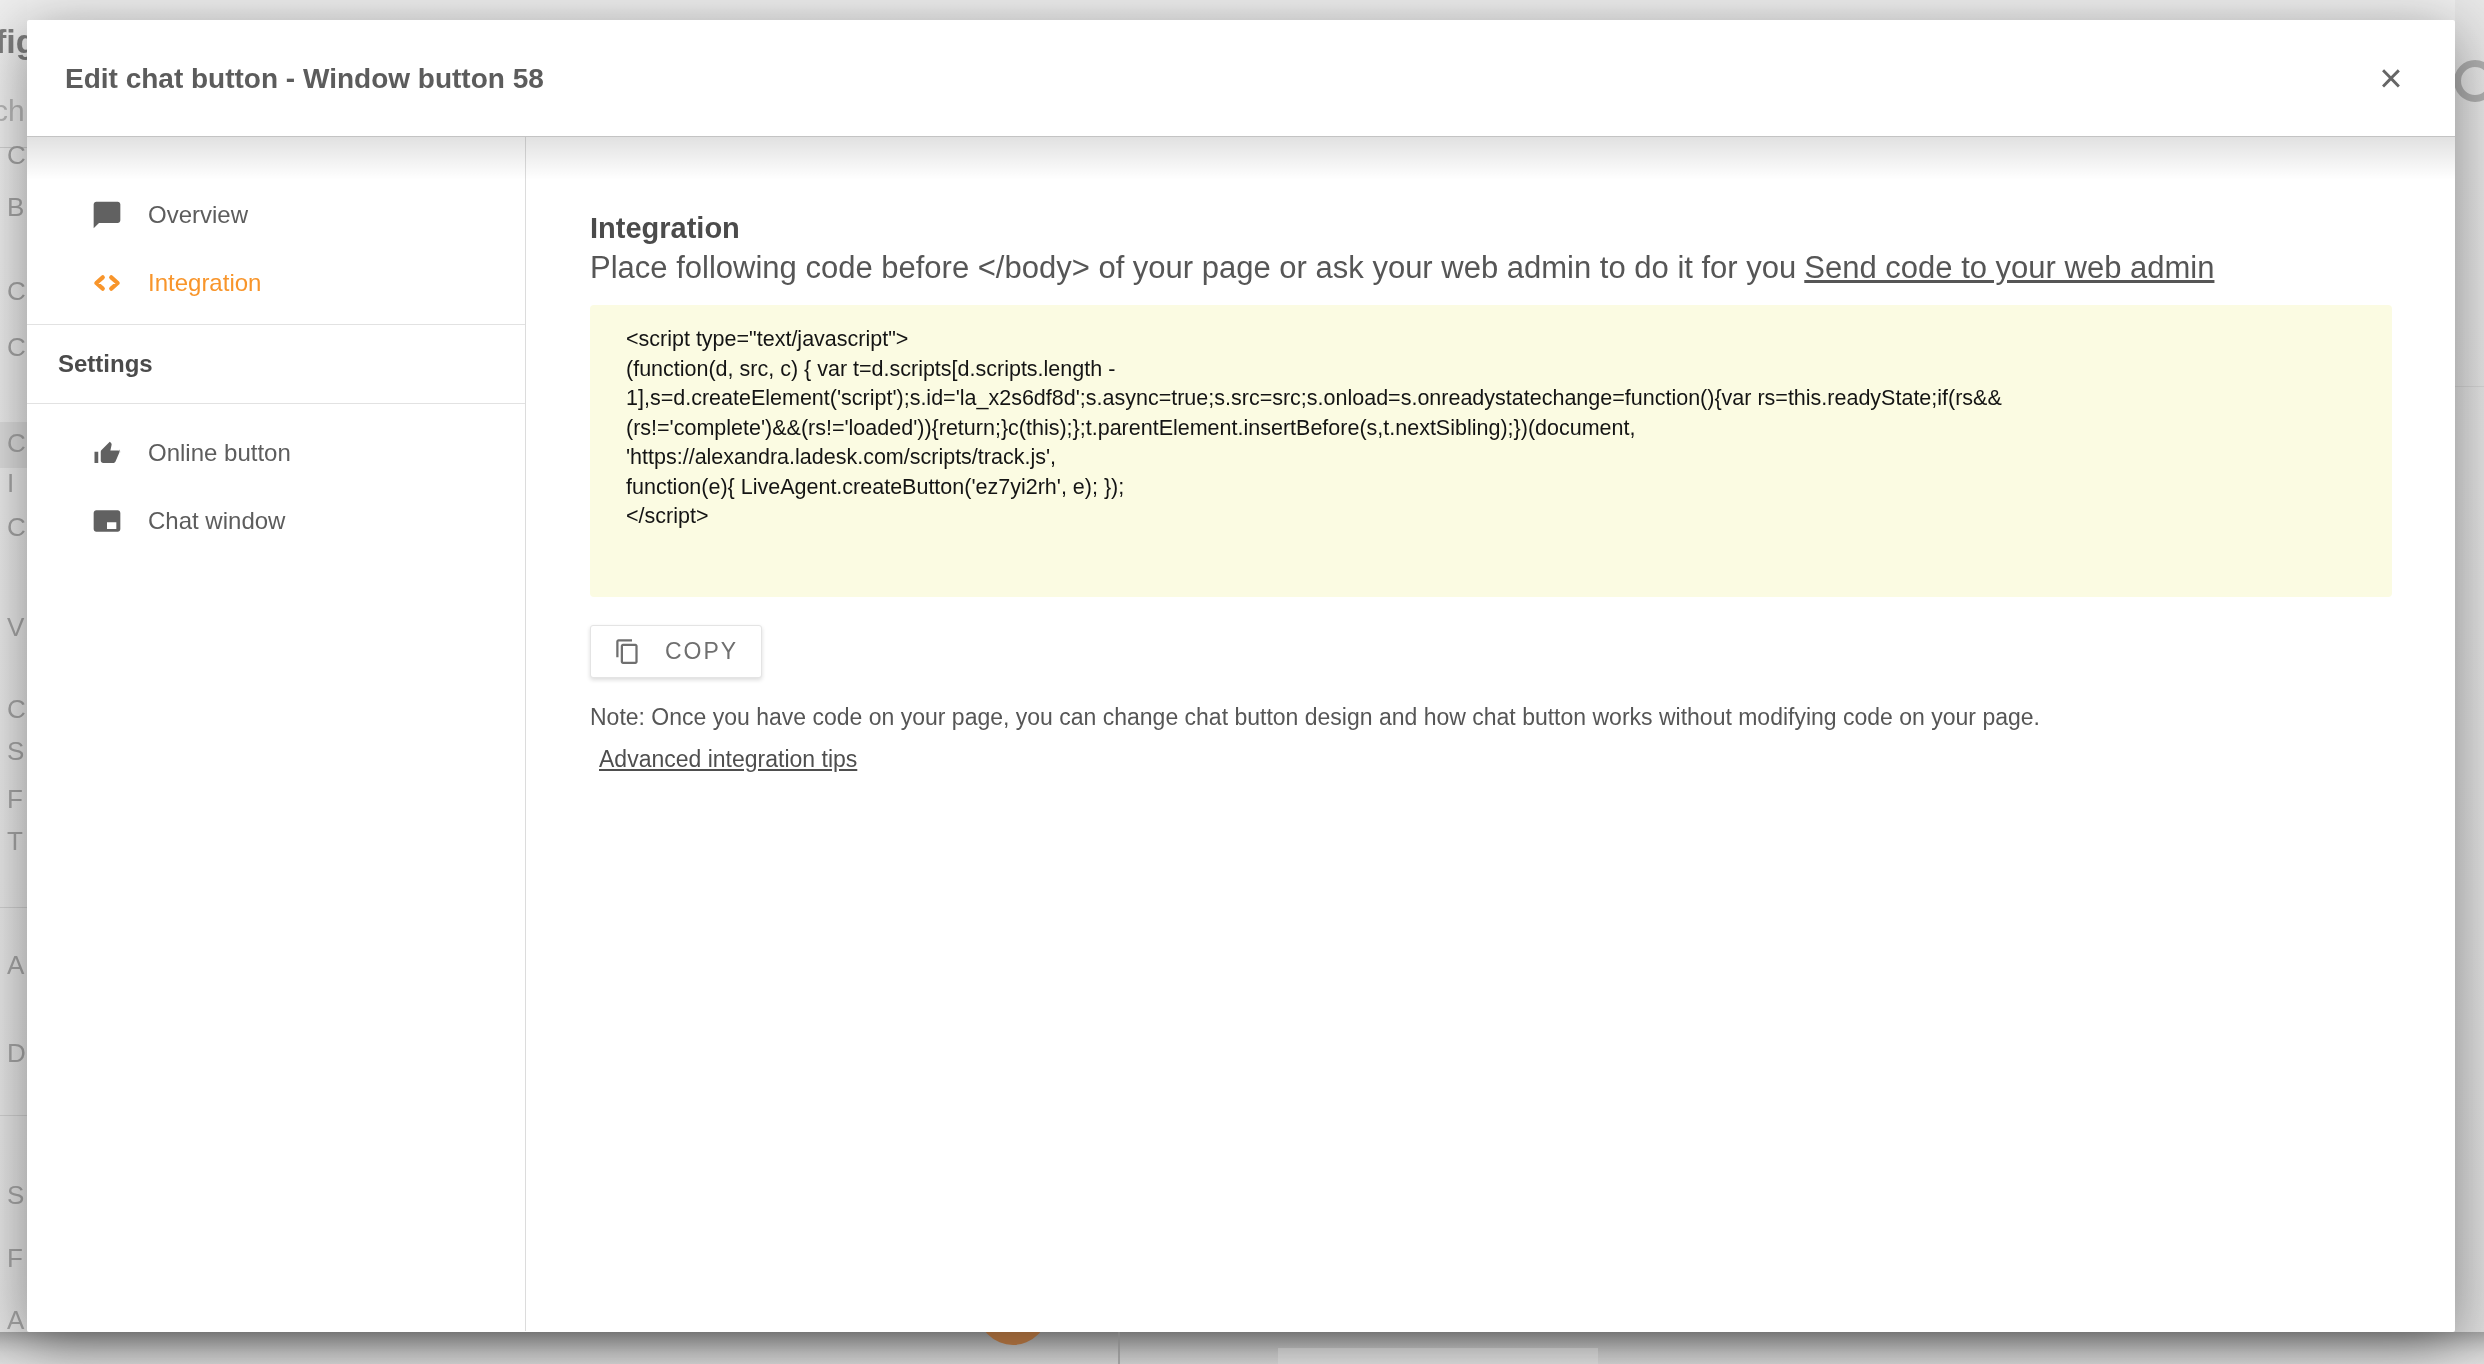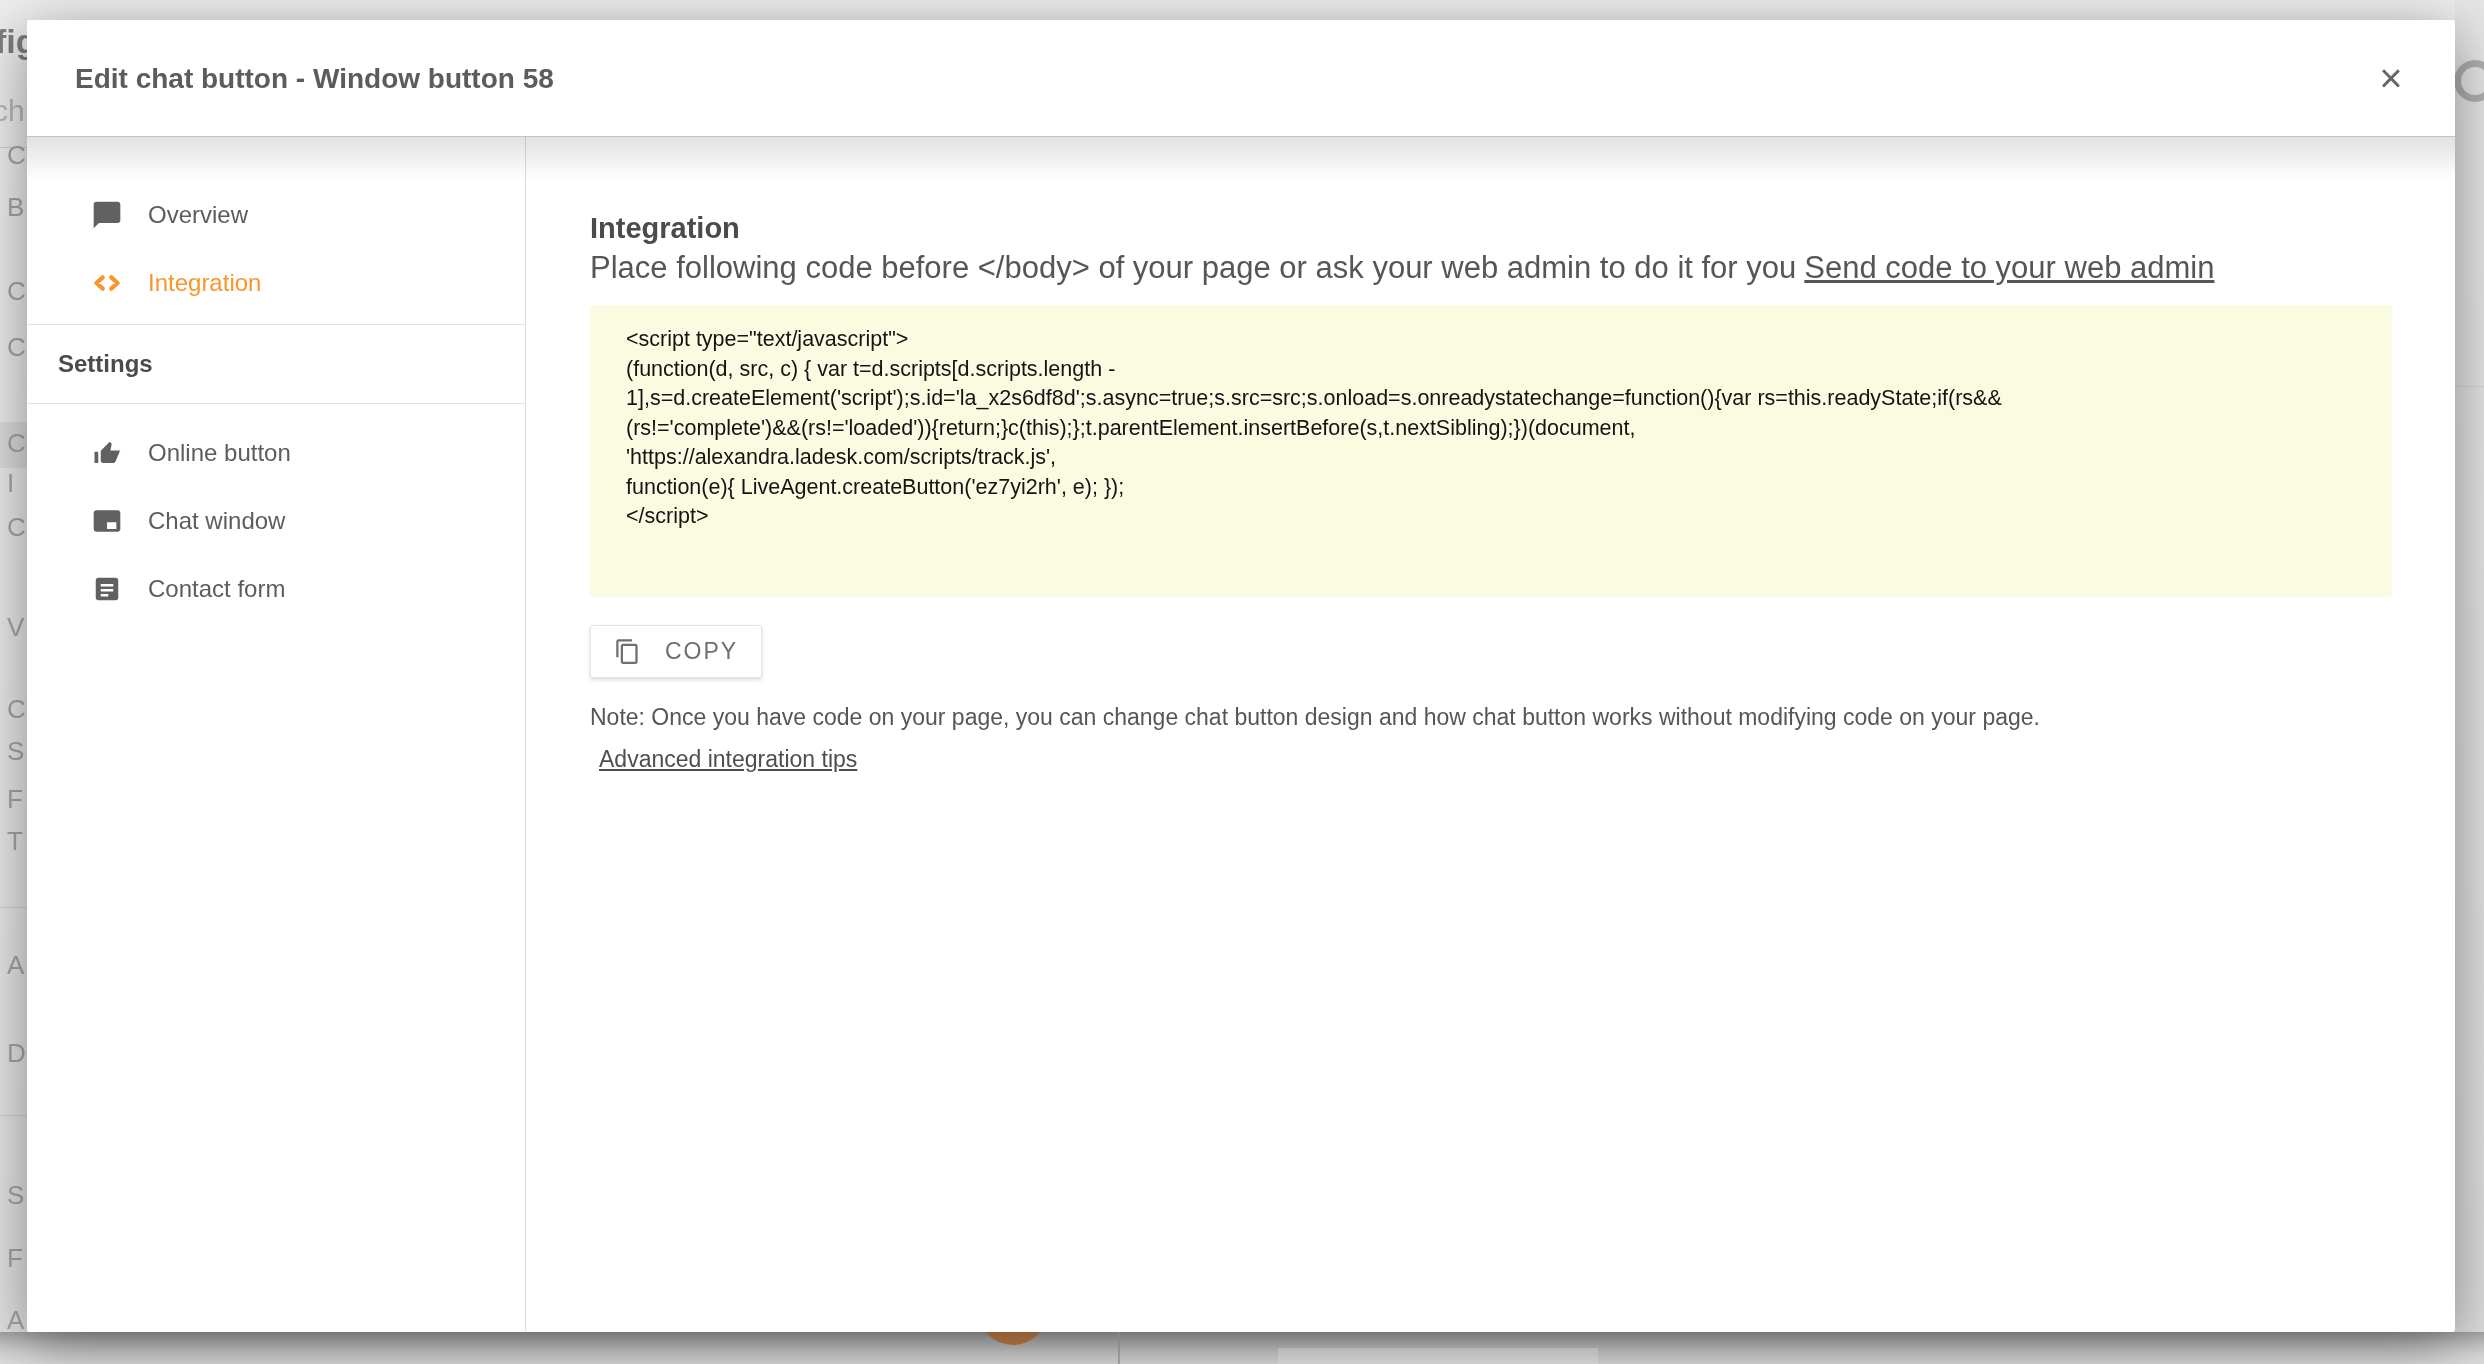--- a/index.html
+++ b/index.html
@@ -26,21 +26,21 @@
   .dimmed-chat-btn { position:absolute; left:978px; top:-57px; width:70px; height:70px; border-radius:50%; }
   .bs-vline { position:absolute; left:1118px; top:0; width:2px; height:32px; background:#b2b2b2; }
   .bs-panel { position:absolute; left:1278px; top:16px; width:320px; height:16px; background:#e9e9e9; opacity:.7; }
 
   
   .modal { position:absolute; left:27px; top:20px; width:2428px; height:1312px; background:#ffffff;
     border-radius:2px; box-shadow:0 12px 60px rgba(0,0,0,.42); z-index:10; }
   .modal-header { position:relative; height:117px; border-bottom:1px solid #dedede; }
   .modal-header::after { content:""; position:absolute; top:100%; left:0; right:0; height:44px;
     background:linear-gradient(rgba(0,0,0,.12),rgba(0,0,0,0)); pointer-events:none; z-index:6; }
-  .modal-title { position:absolute; left:48px; top:0; height:117px; display:flex; align-items:center;
+  .modal-title { position:absolute; left:38px; top:0; height:117px; display:flex; align-items:center;
     font-size:28px; font-weight:bold; color:#5c5c5c; }
   .close-btn { position:absolute; right:34px; top:0; height:117px; width:60px; display:flex;
     align-items:center; justify-content:center; font-size:40px; color:#666; cursor:pointer; }
 
   .modal-body { display:flex; height:1194px; }
 
   
   .sidebar { width:499px; flex:0 0 499px; border-right:1px solid #dcdcdc; padding-top:44px; }
   .nav-item { height:68px; display:flex; align-items:center; padding-left:63px; cursor:pointer; }
   .nav-icon { width:34px; height:34px; margin-right:24px; flex:0 0 34px; display:flex;
@@ -155,28 +155,20 @@
       <div class="nav-item">
         <span class="nav-icon">
           <svg width="32" height="32" viewBox="0 0 24 24">
               <path fill="#616161" fill-rule="evenodd" d="M4 4h16c1.1 0 2 .9 2 2v12c0 1.1-.9 2-2 2H4c-1.1 0-2-.9-2-2V6c0-1.1.9-2 2-2zm8 9h7v5h-7v-5z"></path>
             </svg>
         </span>
         <span class="nav-label">Chat window</span>
       </div>
 
 
-      <div class="nav-item">
-        <span class="nav-icon">
-          <svg width="30" height="30" viewBox="0 0 24 24">
-              <path fill="#616161" fill-rule="evenodd" d="M5 3h14c1.1 0 2 .9 2 2v14c0 1.1-.9 2-2 2H5c-1.1 0-2-.9-2-2V5c0-1.1.9-2 2-2zm2 5h10v2H7V8zm0 4h10v2H7v-2zm0 4h6v2H7v-2z"></path>
-            </svg>
-        </span>
-        <span class="nav-label">Contact form</span>
-      </div>
     </nav>
 
     <main class="content">
       <h2>Integration</h2>
       <p class="instruction"><span>Place following code before &lt;/body&gt; of your page or ask your web admin to do it for you</span><a>Send code to your web admin</a></p>
 
       <div class="code-box">
         <pre>&lt;script type="text/javascript"&gt;
 (function(d, src, c) { var t=d.scripts[d.scripts.length -
 1],s=d.createElement('script');s.id='la_x2s6df8d';s.async=true;s.src=src;s.onload=s.onreadystatechange=function(){var rs=this.readyState;if(rs&amp;&amp;

